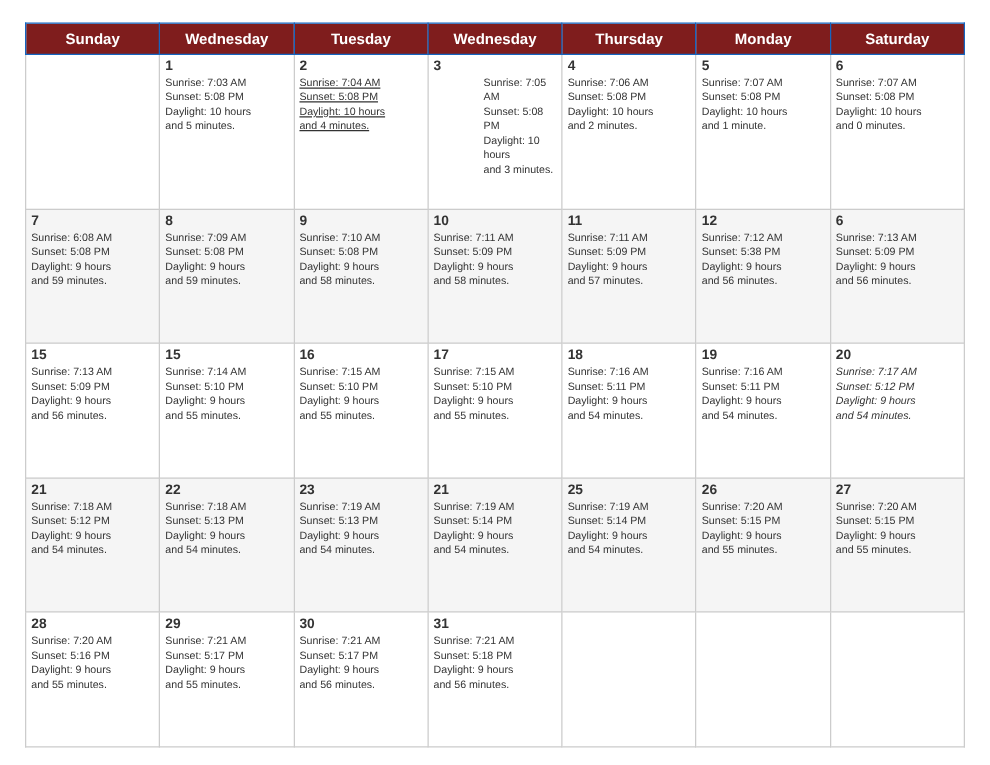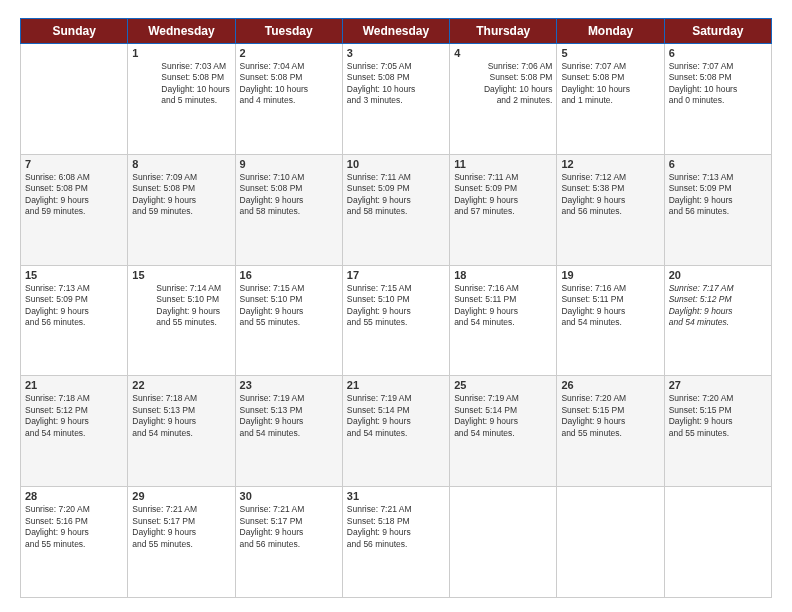--- a/index.html
+++ b/index.html
@@ -97,42 +97,42 @@
           <th>Thursday</th>
           <th>Monday</th>
           <th>Saturday</th>
         </tr>
     </thead>
     <tbody id="calendar-body">
     <tr class="row-white">
           <td class="empty"></td>
           <td>
             <span class="day-num">1</span>
-            <div class="day-info" style="white-space: pre-line; margin-left: 29px;">Sunrise: 7:03 AM
+            <div class="day-info" style="white-space: pre-line;">Sunrise: 7:03 AM
 Sunset: 5:08 PM
 Daylight: 10 hours
 and 5 minutes.</div>
           </td>
           <td>
             <span class="day-num">2</span>
-            <div class="day-info" style="white-space: pre-line;">Sunrise: 7:04 AM
+            <div class="day-info" style="white-space: pre-line; text-decoration: underline;">Sunrise: 7:04 AM
 Sunset: 5:08 PM
 Daylight: 10 hours
 and 4 minutes.</div>
           </td>
           <td>
             <span class="day-num">3</span>
-            <div class="day-info" style="white-space: pre-line;">Sunrise: 7:05 AM
+            <div class="day-info" style="white-space: pre-line; margin-left: 40px;">Sunrise: 7:05 AM
 Sunset: 5:08 PM
 Daylight: 10 hours
 and 3 minutes.</div>
           </td>
           <td>
             <span class="day-num">4</span>
-            <div class="day-info" style="white-space: pre-line; text-align: right;">Sunrise: 7:06 AM
+            <div class="day-info" style="white-space: pre-line;">Sunrise: 7:06 AM
 Sunset: 5:08 PM
 Daylight: 10 hours
 and 2 minutes.</div>
           </td>
           <td>
             <span class="day-num">5</span>
             <div class="day-info" style="white-space: pre-line;">Sunrise: 7:07 AM
 Sunset: 5:08 PM
 Daylight: 10 hours
 and 1 minute.</div>
@@ -199,21 +199,21 @@
         <tr class="row-white">
           <td>
             <span class="day-num">15</span>
             <div class="day-info" style="white-space: pre-line;">Sunrise: 7:13 AM
 Sunset: 5:09 PM
 Daylight: 9 hours
 and 56 minutes.</div>
           </td>
           <td>
             <span class="day-num">15</span>
-            <div class="day-info" style="white-space: pre-line; margin-left: 24px;">Sunrise: 7:14 AM
+            <div class="day-info" style="white-space: pre-line;">Sunrise: 7:14 AM
 Sunset: 5:10 PM
 Daylight: 9 hours
 and 55 minutes.</div>
           </td>
           <td>
             <span class="day-num">16</span>
             <div class="day-info" style="white-space: pre-line;">Sunrise: 7:15 AM
 Sunset: 5:10 PM
 Daylight: 9 hours
 and 55 minutes.</div>

